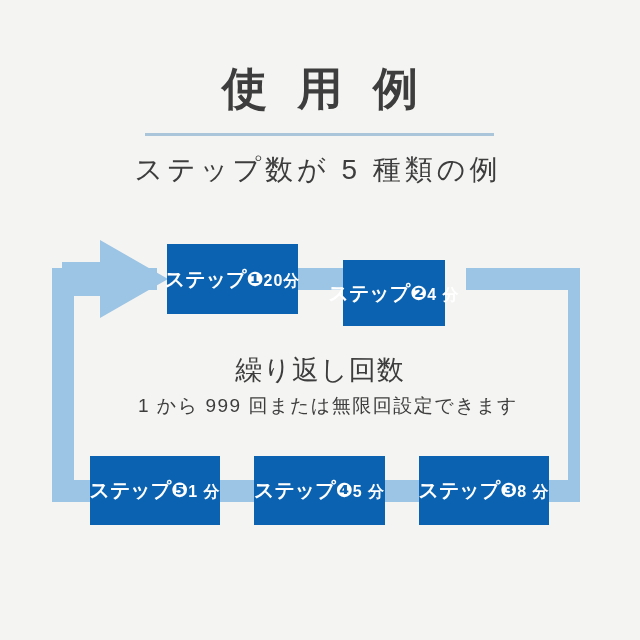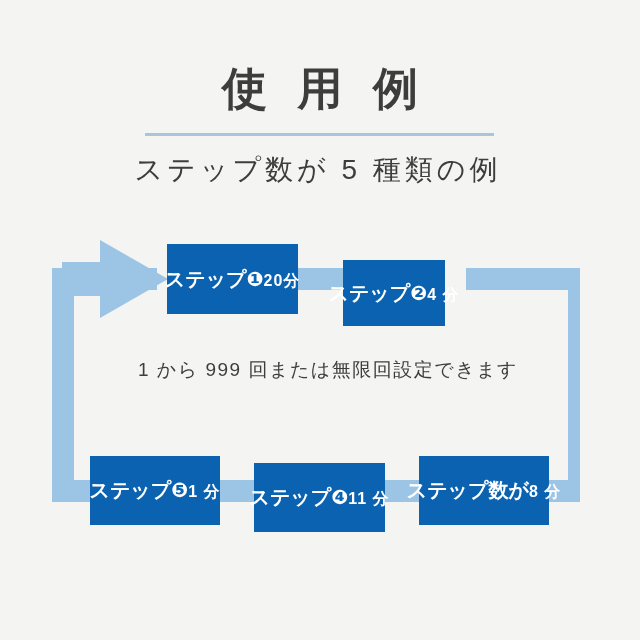--- a/index.html
+++ b/index.html
@@ -97,21 +97,21 @@
     font-weight: bold;
     margin-top: 4px;
     letter-spacing: 1px;
     white-space: nowrap;
   }
 
   
   #box-1 { left: 167px; top: 244px; width: 131px; height: 70px; }
   #box-2 { left: 343px; top: 260px; width: 102px; height: 66px; }
   #box-3 { left: 419px; top: 456px; width: 130px; height: 69px; }
-  #box-4 { left: 254px; top: 456px; width: 131px; height: 69px; margin-top: 7px; }
+  #box-4 { left: 254px; top: 456px; width: 131px; height: 69px; }
   #box-5 { left:  90px; top: 456px; width: 130px; height: 69px; }
 
   
   .loop-caption {
     position: absolute;
     left: 0;
     top: 352px;
     width: 640px;
     text-align: center;
     color: #3d3d3d;
@@ -168,32 +168,33 @@
       <div class="step-label">ステップ❶</div>
       <div class="step-time">20分</div>
     </div>
 
     <div id="box-2" class="step-box">
       <div class="step-label">ステップ❷</div>
       <div class="step-time">4 分</div>
     </div>
 
     <div id="box-3" class="step-box">
-      <div class="step-label">ステップ数が</div>
+      <div class="step-label">ステップ❸</div>
       <div class="step-time">8 分</div>
     </div>
 
     <div id="box-4" class="step-box">
       <div class="step-label">ステップ❹</div>
-      <div class="step-time">11 分</div>
+      <div class="step-time">5 分</div>
     </div>
 
     <div id="box-5" class="step-box">
       <div class="step-label">ステップ❺</div>
       <div class="step-time">1 分</div>
     </div>
 
     <div class="loop-caption">
+      <div class="loop-caption-main">繰り返し回数</div>
       <div class="loop-caption-sub">1 から 999 回または無限回設定できます</div>
     </div>
 
   </div>
 </div>
 
 </body></html>

